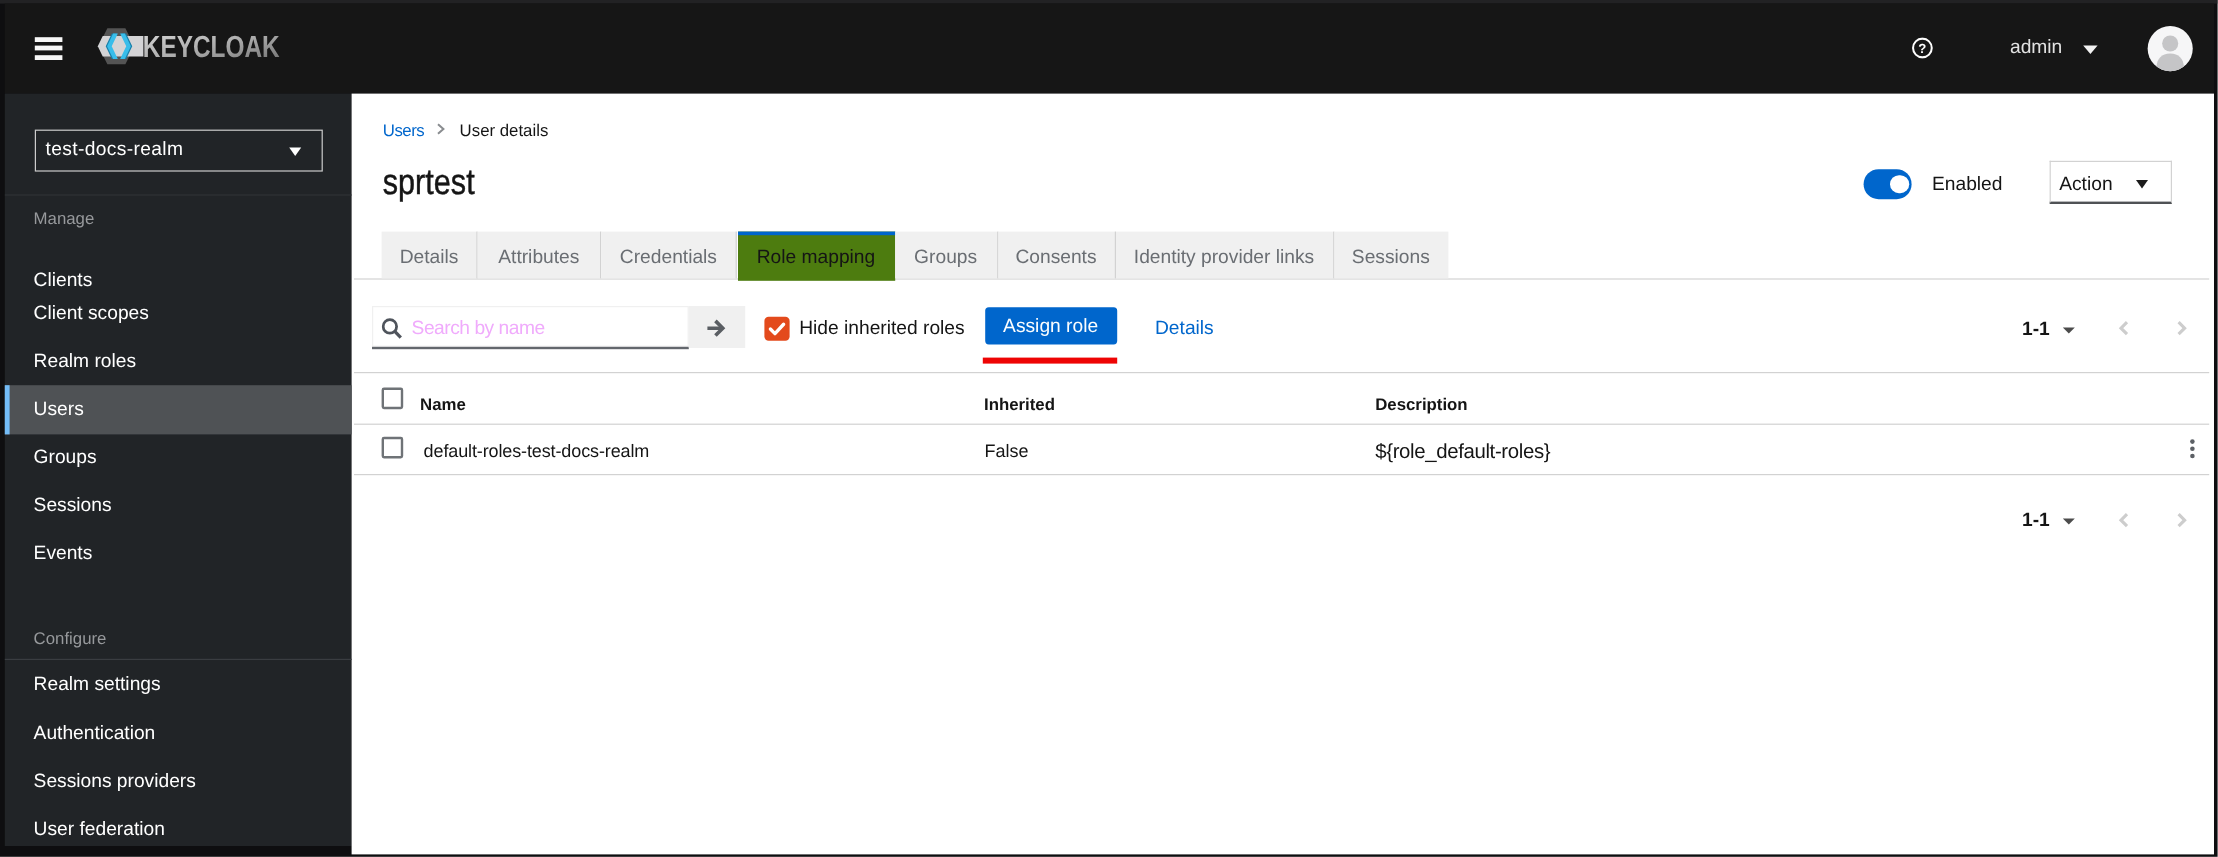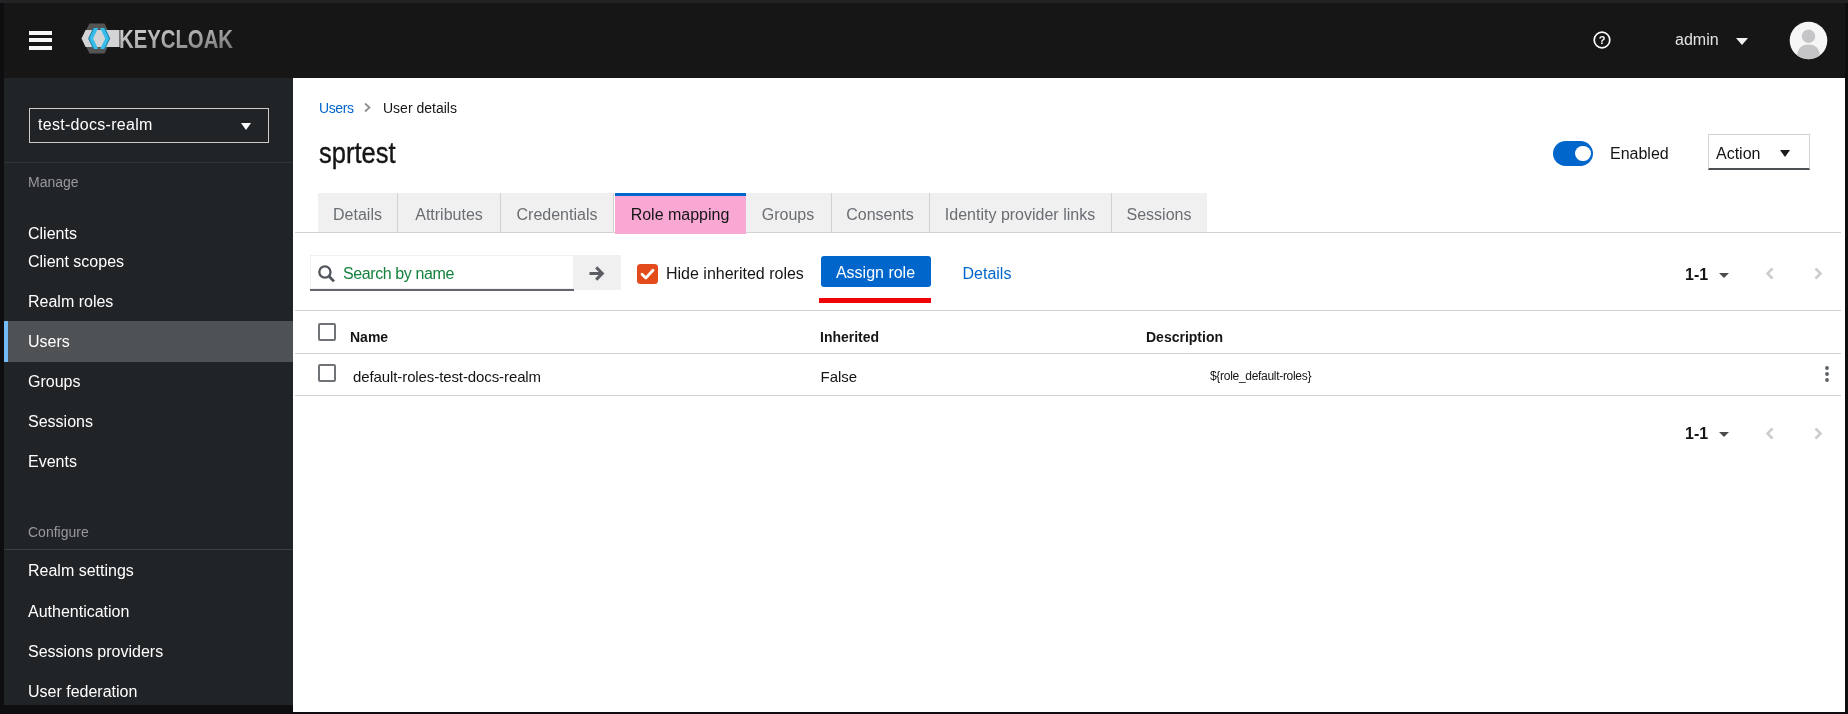--- a/index.html
+++ b/index.html
@@ -103,37 +103,37 @@
 <div class="abs t16 dark" style="left:1610px;top:146px;">Enabled</div>
 
 <div class="abs" style="left:1708px;top:134px;width:102px;height:36px;background:#fff;border:1px solid #d2d2d2;border-bottom:2px solid #4f5255;"></div>
 <div class="abs t16 dark" style="left:1716px;top:146px;">Action</div>
 <div class="abs" style="left:1780px;top:150px;width:0;height:0;border-left:5.5px solid transparent;border-right:5.5px solid transparent;border-top:7px solid #1b1b1b;"></div>
 
 <div class="abs" style="left:295px;top:232px;width:1546px;height:1px;background:#d2d2d2;"></div>
 <div class="tab abs" style="left:318px;width:80px;">Details</div>
 <div class="tab abs" style="left:398px;width:103px;">Attributes</div>
 <div class="tab abs" style="left:501px;width:113px;">Credentials</div>
-<div class="abs" style="left:614.5px;top:192.5px;width:131px;height:41px;background:#f9a8d4;border-top:3px solid #0066cc;font-size:16px;line-height:37px;text-align:center;color:#151515;">Role mapping</div>
+<div class="abs" style="left:614.5px;top:192.5px;width:131px;height:41px;background:#4d7c0f;border-top:3px solid #0066cc;font-size:16px;line-height:37px;text-align:center;color:#151515;">Role mapping</div>
 <div class="tab abs" style="left:745.5px;width:86px;">Groups</div>
 <div class="tab abs" style="left:831.5px;width:98px;">Consents</div>
 <div class="tab abs" style="left:929.5px;width:182px;">Identity provider links</div>
 <div class="tab abs" style="left:1111.5px;width:95px;border-right:none;">Sessions</div>
 <style>
   .tab { top:192.5px; height:39.5px; background:#f0f0f0; color:#6a6e73; font-size:16px; line-height:43px; text-align:center; border-right:1px solid #d2d2d2; }
 </style>
 
 <div class="abs" style="left:310px;top:255px;width:264px;height:34px;background:#fff;border:1px solid #f0f0f0;"></div>
 <div class="abs" style="left:310px;top:289px;width:264px;height:1.8px;background:#63676d;"></div>
 <div class="abs" style="left:574px;top:255px;width:47px;height:35px;background:#f0f0f0;"></div>
 <svg class="abs" style="left:318px;top:264.5px;" width="18" height="18" viewBox="0 0 18 18">
   <circle cx="6.9" cy="7" r="5.6" fill="none" stroke="#4f545c" stroke-width="2.3"></circle>
   <line x1="11" y1="11.2" x2="16" y2="16.4" stroke="#4f545c" stroke-width="2.7"></line>
 </svg>
-<div class="abs t16" style="left:343px;top:266px;letter-spacing:-0.4px;color:#15803d;">Search by name</div>
+<div class="abs t16" style="left:343px;top:266px;letter-spacing:-0.4px;color:#f0abfc;">Search by name</div>
 <svg class="abs" style="left:587px;top:265px;" width="20" height="17" viewBox="0 0 20 17">
   <line x1="2.5" y1="8.5" x2="15" y2="8.5" stroke="#5a5e63" stroke-width="3"></line>
   <path d="M9.2,2.4 L15.3,8.5 L9.2,14.6" fill="none" stroke="#5a5e63" stroke-width="3"></path>
 </svg>
 
 <div class="abs" style="left:637px;top:264px;width:21px;height:20px;background:#e34a1c;border-radius:3.5px;"></div>
 <svg class="abs" style="left:637px;top:264px;" width="21" height="20" viewBox="0 0 21 20">
   <path d="M5,10.2 L8.8,14 L16,6.2" fill="none" stroke="#ffffff" stroke-width="2.8" stroke-linecap="round" stroke-linejoin="round"></path>
 </svg>
 <div class="abs t16 dark" style="left:666px;top:266px;">Hide inherited roles</div>
@@ -154,21 +154,21 @@
 <div class="abs" style="left:295px;top:310px;width:1546px;height:1px;background:#d2d2d2;"></div>
 <div class="abs" style="left:318px;top:323px;width:18px;height:18px;border:2px solid #6f7377;border-radius:2px;background:#fff;"></div>
 <div class="abs bold dark" style="left:350px;top:330px;font-size:14px;line-height:14px;">Name</div>
 <div class="abs bold dark" style="left:820px;top:330px;font-size:14px;line-height:14px;">Inherited</div>
 <div class="abs bold dark" style="left:1146px;top:330px;font-size:14px;line-height:14px;text-align:right;">Description</div>
 <div class="abs" style="left:295px;top:352.5px;width:1546px;height:1px;background:#d2d2d2;"></div>
 
 <div class="abs" style="left:318px;top:364px;width:18px;height:18px;border:2px solid #6f7377;border-radius:2px;background:#fff;"></div>
 <div class="abs dark" style="left:353px;top:369px;font-size:15px;line-height:15px;letter-spacing:-0.1px;">default-roles-test-docs-realm</div>
 <div class="abs dark" style="left:820.5px;top:369px;font-size:15px;line-height:15px;">False</div>
-<div class="abs dark" style="left:1210px;top:369px;font-size:12px;line-height:15px;letter-spacing:-0.3px;">${role_default-roles}</div>
+<div class="abs dark" style="left:1146px;top:369px;font-size:17px;line-height:15px;letter-spacing:-0.3px;">${role_default-roles}</div>
 <svg class="abs" style="left:1824px;top:365px;" width="6" height="19" viewBox="0 0 6 19">
   <circle cx="3" cy="3" r="1.9" fill="#5c6065"></circle>
   <circle cx="3" cy="9" r="1.9" fill="#5c6065"></circle>
   <circle cx="3" cy="15" r="1.9" fill="#5c6065"></circle>
 </svg>
 <div class="abs" style="left:295px;top:395px;width:1546px;height:1px;background:#d2d2d2;"></div>
 
 <div class="abs t16 bold dark" style="left:1685px;top:426px;">1-1</div>
 <div class="abs" style="left:1718.5px;top:431.5px;width:0;height:0;border-left:5px solid transparent;border-right:5px solid transparent;border-top:5.5px solid #4c4c4c;"></div>
 <svg class="abs" style="left:1765px;top:427px;" width="10" height="13" viewBox="0 0 10 13">

